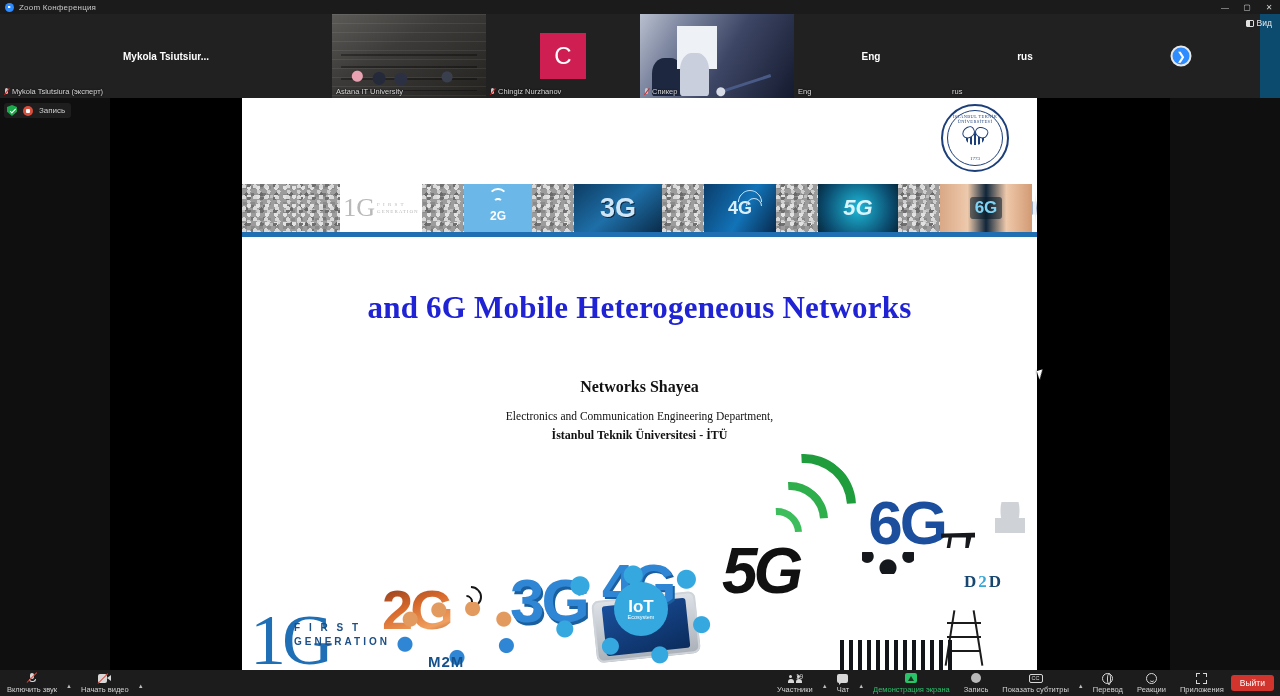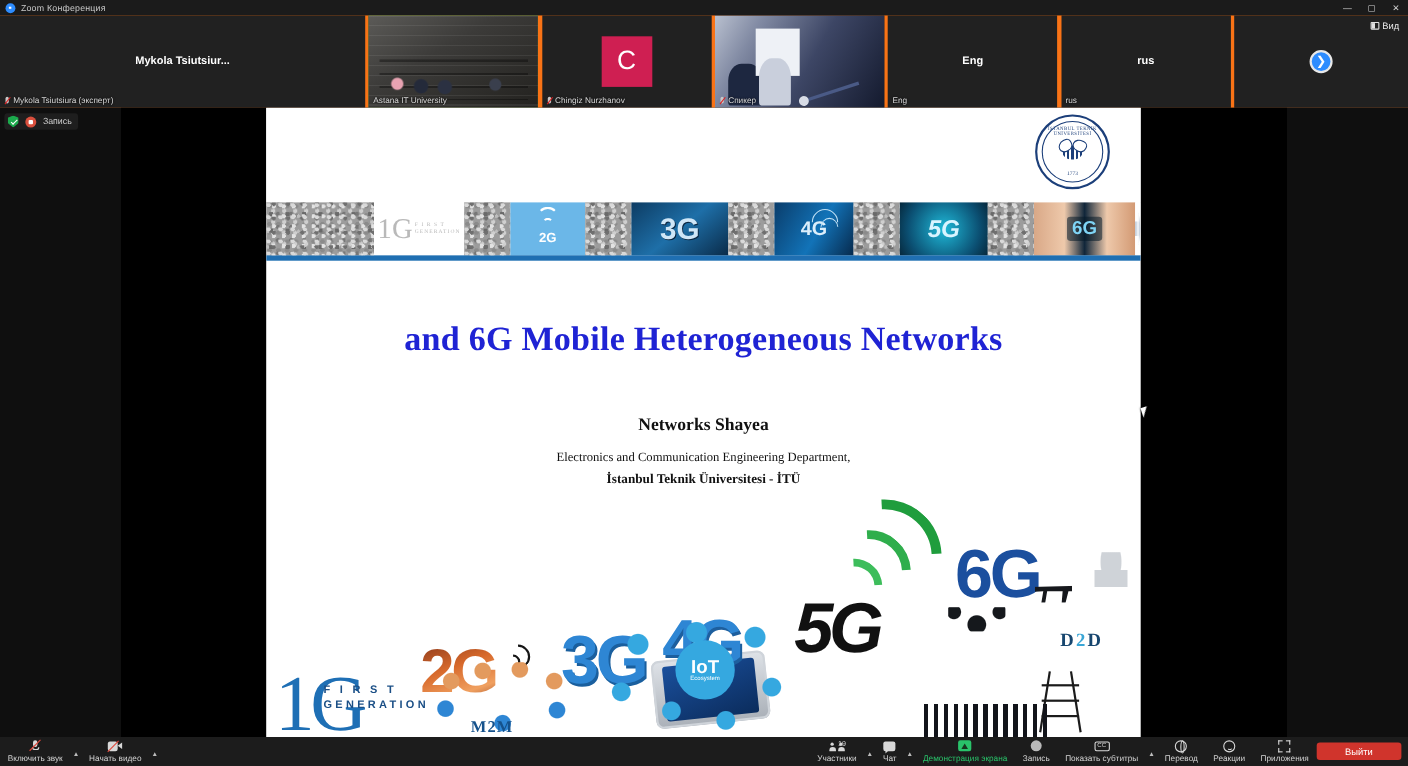--- a/index.html
+++ b/index.html
@@ -44,21 +44,21 @@
     display: inline-block; position: relative;
   }
   .view-icon::after {
     content: ""; position: absolute; left: 0; top: 0; bottom: 0;
     width: 3px; background: #e0e0e0;
   }
 
   
   .filmstrip {
     position: absolute; top: 14px; left: 0; width: 1280px; height: 84px;
-    background: #f97316; display: flex; justify-content: space-between;
+    background: #0c4a6e; display: flex;
   }
   .thumb {
     position: relative; height: 84px; overflow: hidden;
     background: #212121; flex: none;
   }
   .thumb.active { outline: 1.5px solid #6d8f3a; outline-offset: -1.5px; }
   .thumb-name {
     position: absolute; left: 4px; bottom: 2px;
     color: #d8d8d8; font-size: 7.5px; display: flex;
     align-items: center; gap: 3px; white-space: nowrap;
@@ -357,21 +357,21 @@
   .m2m { left: 150px; bottom: 2px; width: 130px; height: 66px;
       background:
         radial-gradient(circle at 14% 26%, #e39a5e 0 7px, transparent 8px),
         radial-gradient(circle at 36% 12%, #e39a5e 0 7px, transparent 8px),
         radial-gradient(circle at 62% 10%, #e39a5e 0 7px, transparent 8px),
         radial-gradient(circle at 86% 26%, #e39a5e 0 7px, transparent 8px),
         radial-gradient(circle at 10% 64%, #2e86d4 0 7px, transparent 8px),
         radial-gradient(circle at 88% 66%, #2e86d4 0 7px, transparent 8px),
         radial-gradient(circle at 50% 84%, #2e86d4 0 7px, transparent 8px); }
   .m2m-lbl { left: 186px; bottom: 0px; font-size: 15px; font-weight: bold; color: #15528c;
-             font-family: Liberation Serif, serif; letter-spacing: 1px; }
+             font-family: Liberation Sans, sans-serif; letter-spacing: 1px; }
   .tower { right: 52px; bottom: 4px; width: 42px; height: 58px; }
   .tower::before, .tower::after {
     content: ""; position: absolute; bottom: 0; width: 2.2px; height: 56px; background: #1b1b1b;
   }
   .tower::before { left: 6px; transform: rotate(9deg); }
   .tower::after { right: 6px; transform: rotate(-9deg); }
   .tower i { position: absolute; left: 4px; right: 4px; height: 1.6px; background: #1b1b1b; }
   .drone { left: 620px; bottom: 96px; width: 52px; height: 22px;
     background:
       radial-gradient(circle at 10% 20%, #15181c 0 6px, transparent 7px),
@@ -402,21 +402,21 @@
   .tb-item {
     display: flex; flex-direction: column; align-items: center;
     justify-content: center; height: 26px; color: #d3d3d3;
     font-size: 7.5px; padding: 0 7px; position: relative; gap: 1px;
   }
   .tb-item .ic { height: 11px; display: flex; align-items: center; justify-content: center; }
   .tb-item.green, .tb-item.green .lab { color: #29c36a; }
   .caret { color: #bdbdbd; font-size: 6px; align-self: flex-end; margin-bottom: 7px; padding: 0 2px; }
   .leave {
     margin-left: auto; margin-right: 6px; background: #d0342c; color: #fff;
-    font-size: 8.5px; padding: 3px 26px; border-radius: 3px; text-align: right;
+    font-size: 8.5px; padding: 3px 9px; border-radius: 3px; text-align: right;
   }
   .badge {
     position: absolute; top: 3px; left: 26px; font-size: 6.5px; color: #d3d3d3;
   }
   
   .gl-mic { width: 10px; height: 11px; position: relative; }
   .gl-mic b { position: absolute; left: 3px; top: 0; width: 4px; height: 6px;
               background: #d8d8d8; border-radius: 2px; }
   .gl-mic u { position: absolute; left: 1.5px; top: 6px; width: 7px; height: 3px;
               border: 1.2px solid #d8d8d8; border-top: 0; border-radius: 0 0 4px 4px; }

